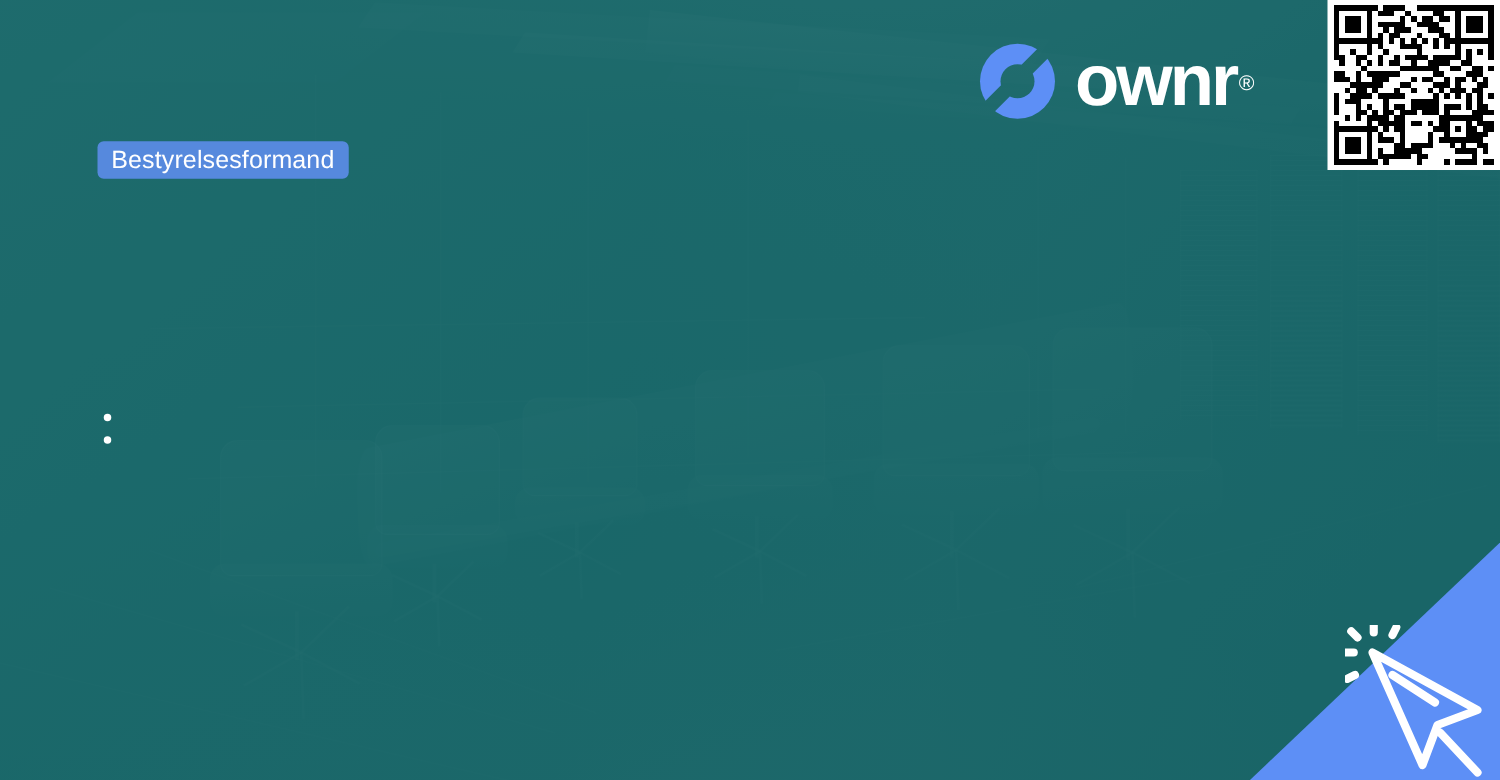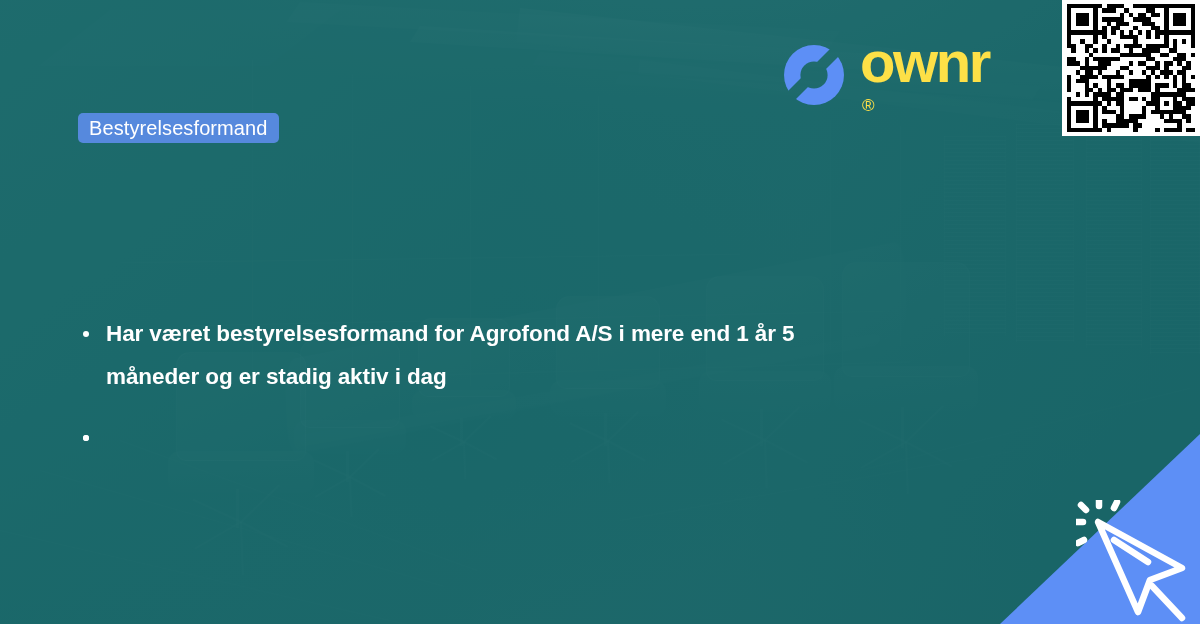--- a/index.html
+++ b/index.html
@@ -239,23 +239,22 @@
     position: absolute;
     left: 782px;
     top: 33px;
     display: flex;
     align-items: center;
     gap: 14px;
   }
   .logo .mark { width: 64px; height: 64px; display: block; }
   .logo .wordmark {
     display: flex;
-    align-items: flex-start;
-    color: #fde047;
-    flex-direction: column;
+    align-items: center;
+    color: #ffffff;
   }
   .logo .wordmark .txt {
     font-size: 58px;
     font-weight: 700;
     line-height: 58px;
     letter-spacing: -2.4px;
   }
   .logo .wordmark .reg {
     font-size: 17px;
     line-height: 22px;
@@ -418,24 +417,20 @@
   <div class="content">
 
     <div class="badge">
       <span>Bestyrelsesformand</span>
     </div>
 
     <div class="headline">
     </div>
 
     <ul class="bullets">
-      <li>
-        <span class="dot"></span>
-        <span>Har været bestyrelsesformand for Agrofond A/S i mere end 1 år 5 måneder og er stadig aktiv i dag</span>
-      </li>
       <li>
         <span class="dot"></span>
       </li>
       <li>
         <span class="dot"></span>
       </li>
     </ul>
 
     <div class="logo">
       <span class="mark">

